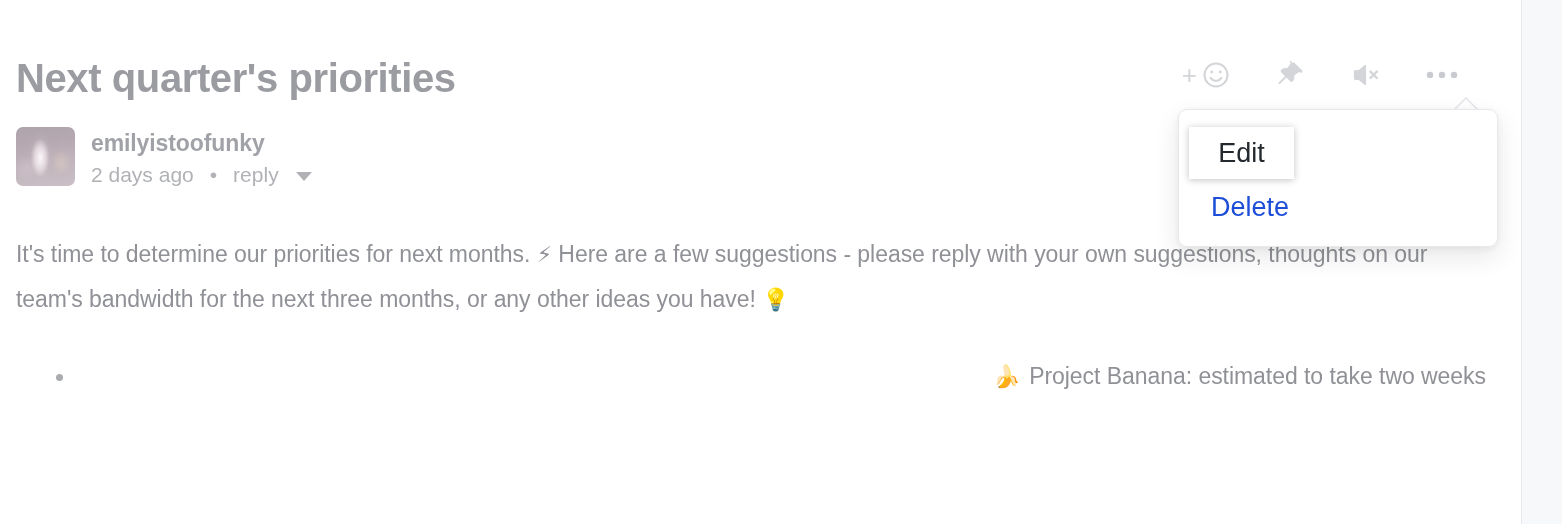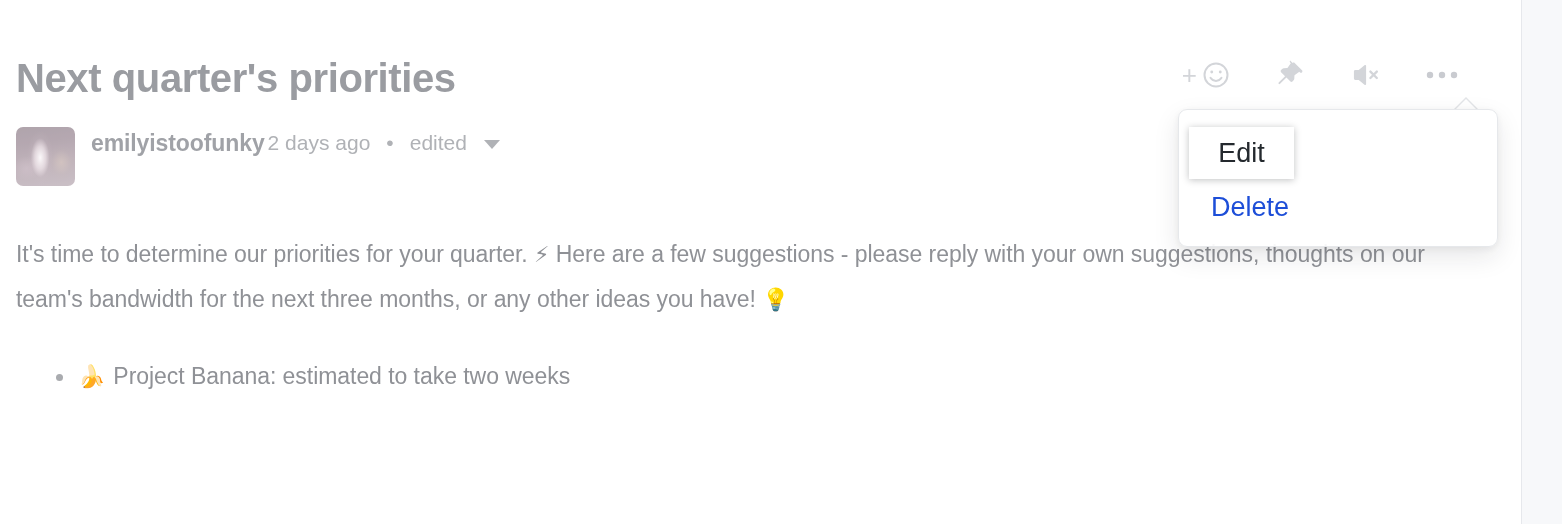--- a/index.html
+++ b/index.html
@@ -116,21 +116,21 @@
       radial-gradient(ellipse 22% 46% at 41% 52%, rgba(255,250,252,0.95) 0%, rgba(243,226,234,0.62) 42%, rgba(176,150,166,0.12) 72%, rgba(0,0,0,0) 100%),
       radial-gradient(ellipse 24% 30% at 77% 60%, rgba(206,176,150,0.45) 0%, rgba(160,135,125,0.10) 70%, rgba(0,0,0,0) 100%),
       radial-gradient(ellipse 30% 28% at 18% 70%, rgba(196,168,186,0.35) 0%, rgba(0,0,0,0) 75%),
       linear-gradient(172deg, #6f5a68 0%, #7a6272 28%, #8e7684 58%, #a08d99 100%);
     opacity: 0.55;
     filter: blur(0.4px);
   }
 
   .author-meta {
     display: flex;
-    flex-direction: row;
+    flex-direction: column;
     gap: 3px;
     padding-top: 1px;
   }
 
   .author-name {
     font-size: 23px;
     font-weight: 700;
     color: #a0a2a7;
     letter-spacing: -0.1px;
     line-height: 30px;
@@ -181,20 +181,21 @@
   .bullet-list {
     margin: 28px 0 0 0;
     padding: 0;
     list-style: none;
   }
   .bullet-list li {
     position: relative;
     padding-left: 62px;
     line-height: 52px;
     white-space: nowrap;
+    text-align: right;
   }
   .bullet-list li::before {
     content: "";
     position: absolute;
     left: 40px;
     top: 24px;
     width: 7px;
     height: 7px;
     border-radius: 50%;
     background: #a9abaf;
@@ -338,28 +339,28 @@
       </div>
     </div>
 
     <div class="author-block">
       <div class="avatar"></div>
       <div class="author-meta">
         <div class="author-name">emilyistoofunky</div>
         <div class="author-sub">
           <span>2 days ago</span>
           <span class="dot-sep">•</span>
-          <span>edited</span>
+          <span>reply</span>
           <span class="edited-caret"></span>
         </div>
       </div>
     </div>
 
     <div class="issue-body">
-      <p><span>It's time to determine our priorities for your quarter. </span><span class="emoji">⚡</span><span> Here are a few suggestions - please reply with your own suggestions, thoughts on our team's bandwidth for the next three months, or any other ideas you have! </span><span class="emoji">💡</span></p>
+      <p><span>It's time to determine our priorities for next months. </span><span class="emoji">⚡</span><span> Here are a few suggestions - please reply with your own suggestions, thoughts on our team's bandwidth for the next three months, or any other ideas you have! </span><span class="emoji">💡</span></p>
 
       <ul class="bullet-list">
         <li><span class="emoji li-emoji">🍌</span><span>Project Banana: estimated to take two weeks</span></li>
       </ul>
 
     </div>
 
   </div>
 
   <div class="menu-wrap">

